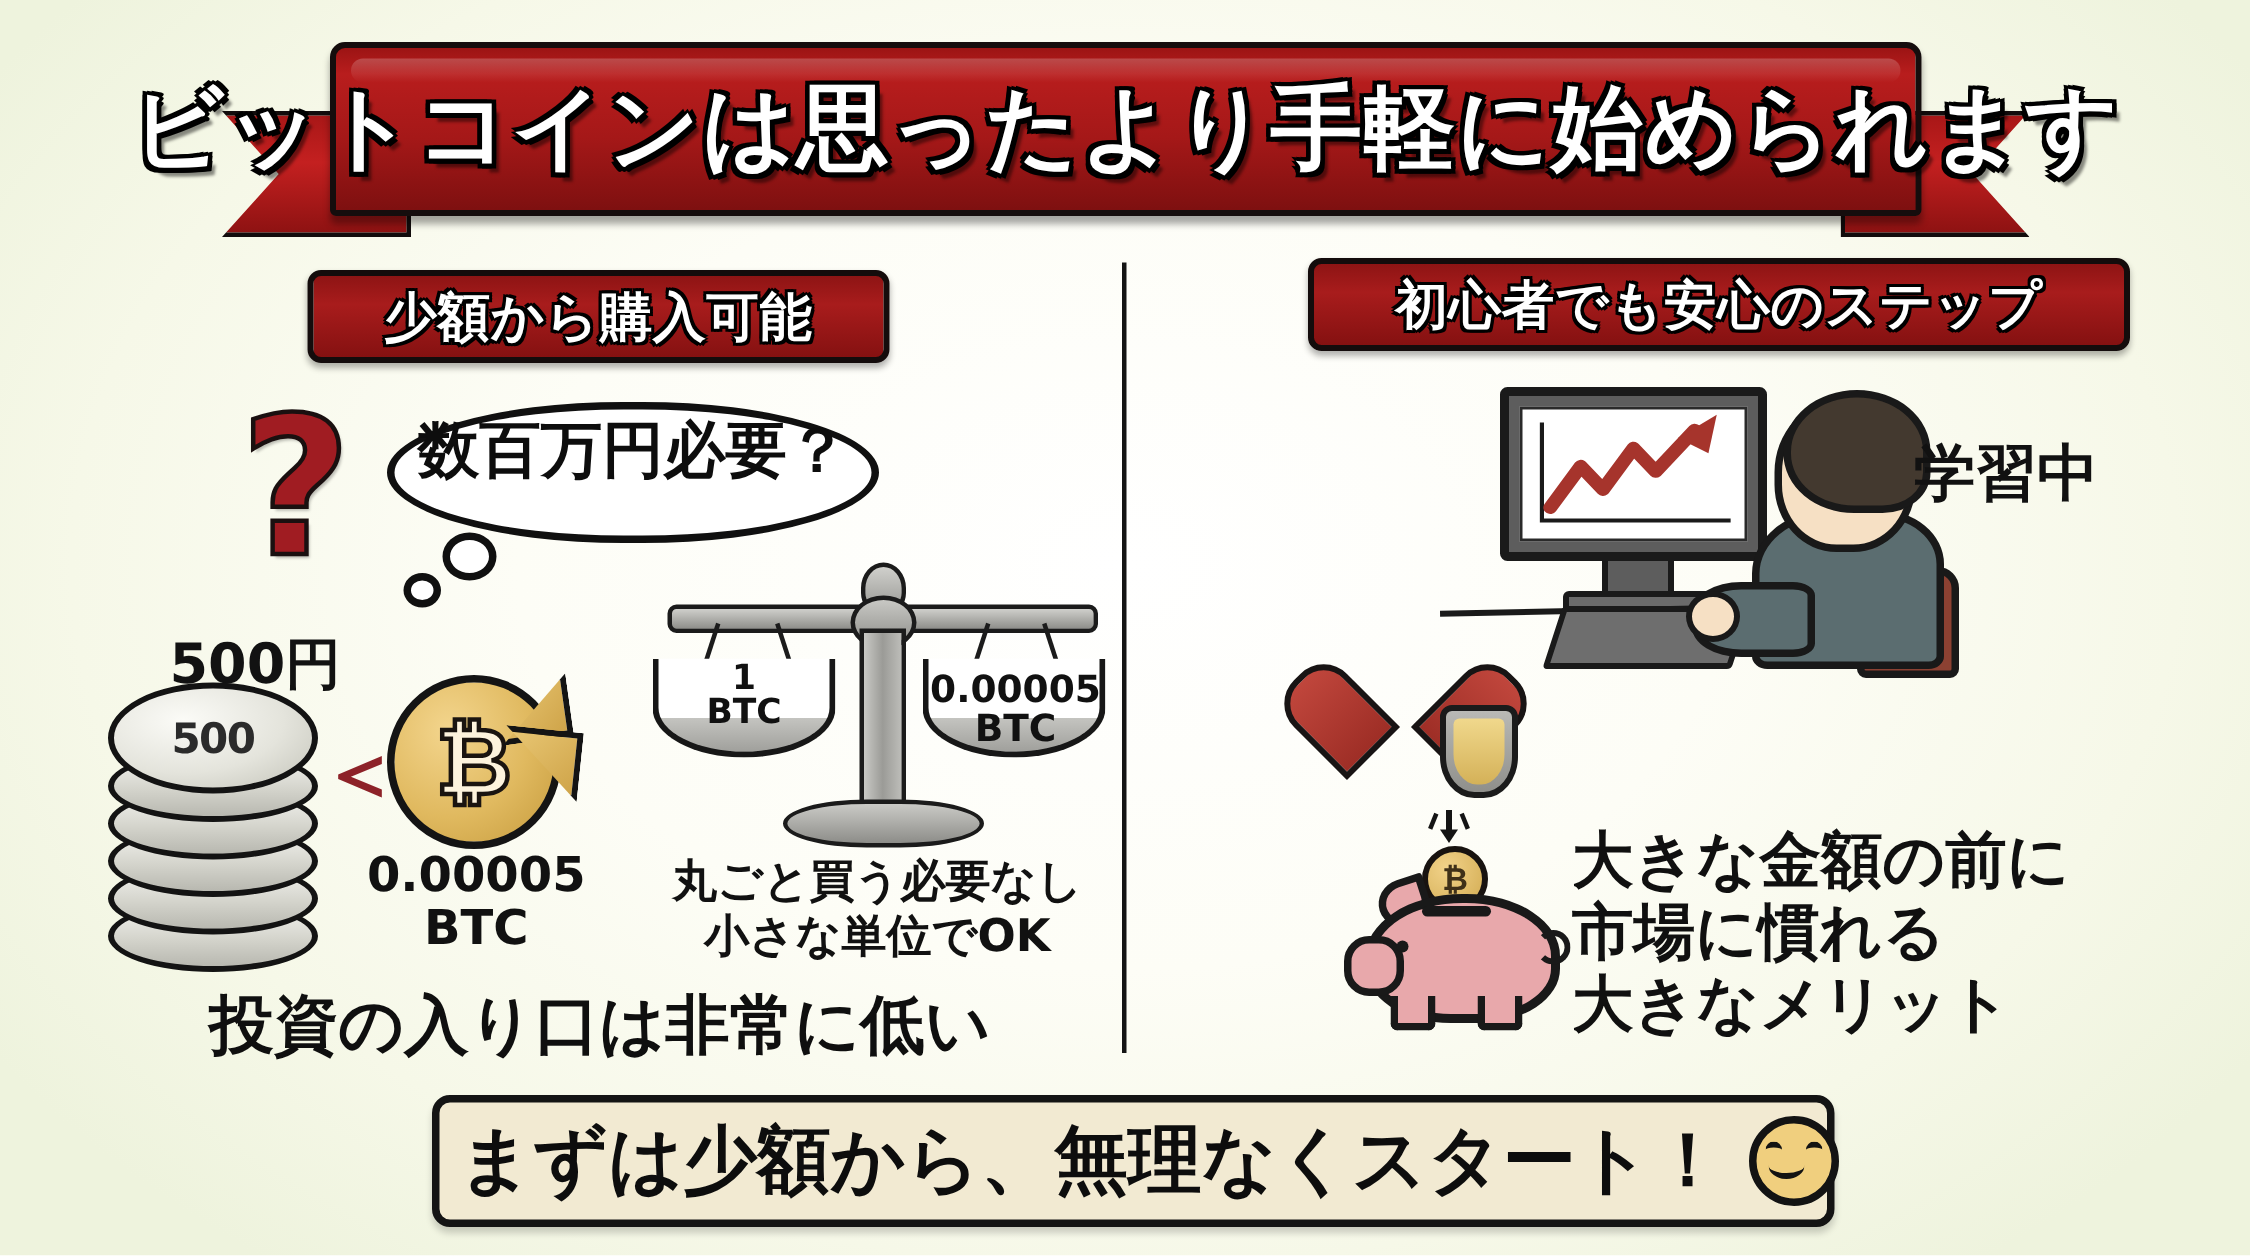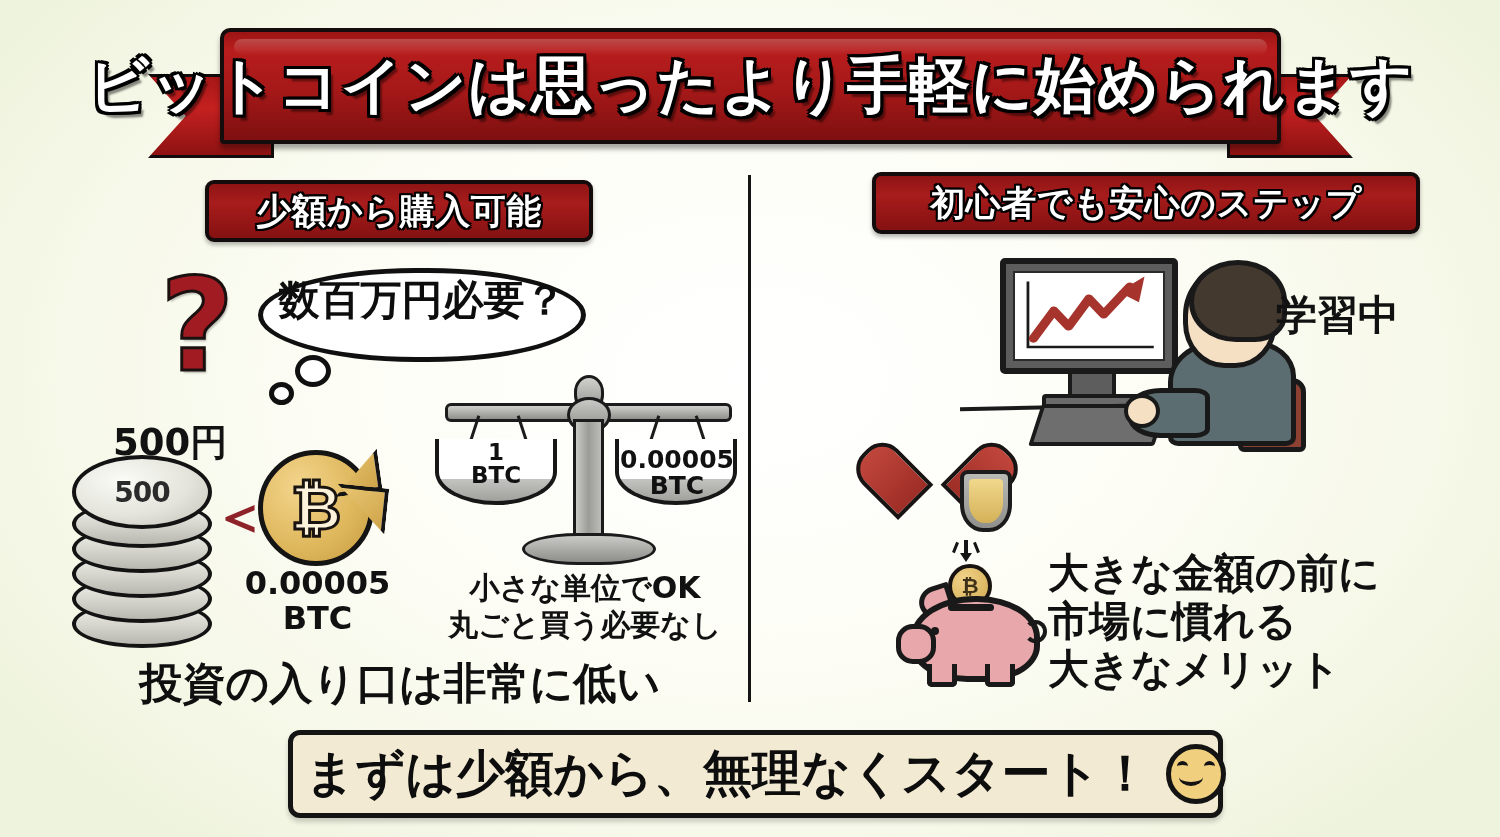--- a/index.html
+++ b/index.html
@@ -812,22 +812,22 @@
     </div>
     <div class="scale-pan" id="scale-pan-right"></div>
 
     <div id="scale-amount-right">
       <div>0.00005</div>
       <div>BTC</div>
     </div>
   </div>
 
   <div id="scale-caption">
+    <div>丸ごと買う必要なし</div>
     <div>小さな単位でOK</div>
-    <div>丸ごと買う必要なし</div>
   </div>
 
   <div id="left-footer">投資の入り口は非常に低い</div>
 
   <div id="monitor">
     <div id="monitor-screen">
       <svg width="100%" height="100%" viewBox="0 0 160 100" preserveAspectRatio="none">
         <polyline points="14,10 14,86 150,86" fill="none" stroke="#1a1a1a" stroke-width="3"></polyline>
         <polyline points="20,76 42,44 58,62 80,30 96,48 124,16" fill="none" stroke="#a6342c" stroke-width="10" stroke-linejoin="round" stroke-linecap="round"></polyline>
         <polygon points="112,22 140,4 134,34" fill="#a6342c"></polygon>

